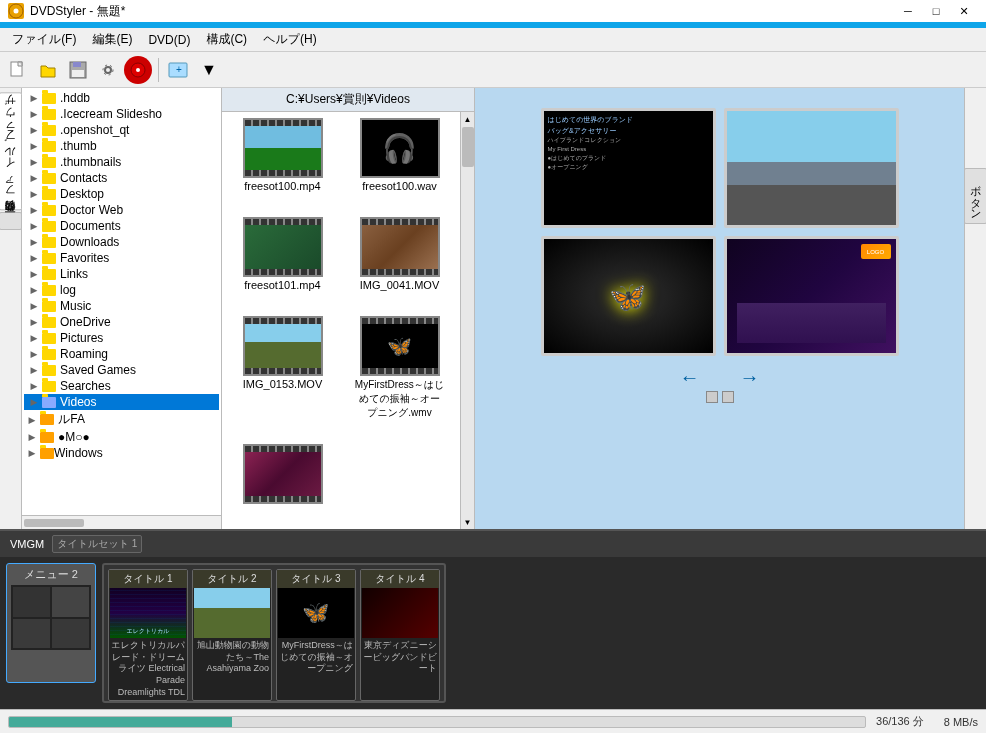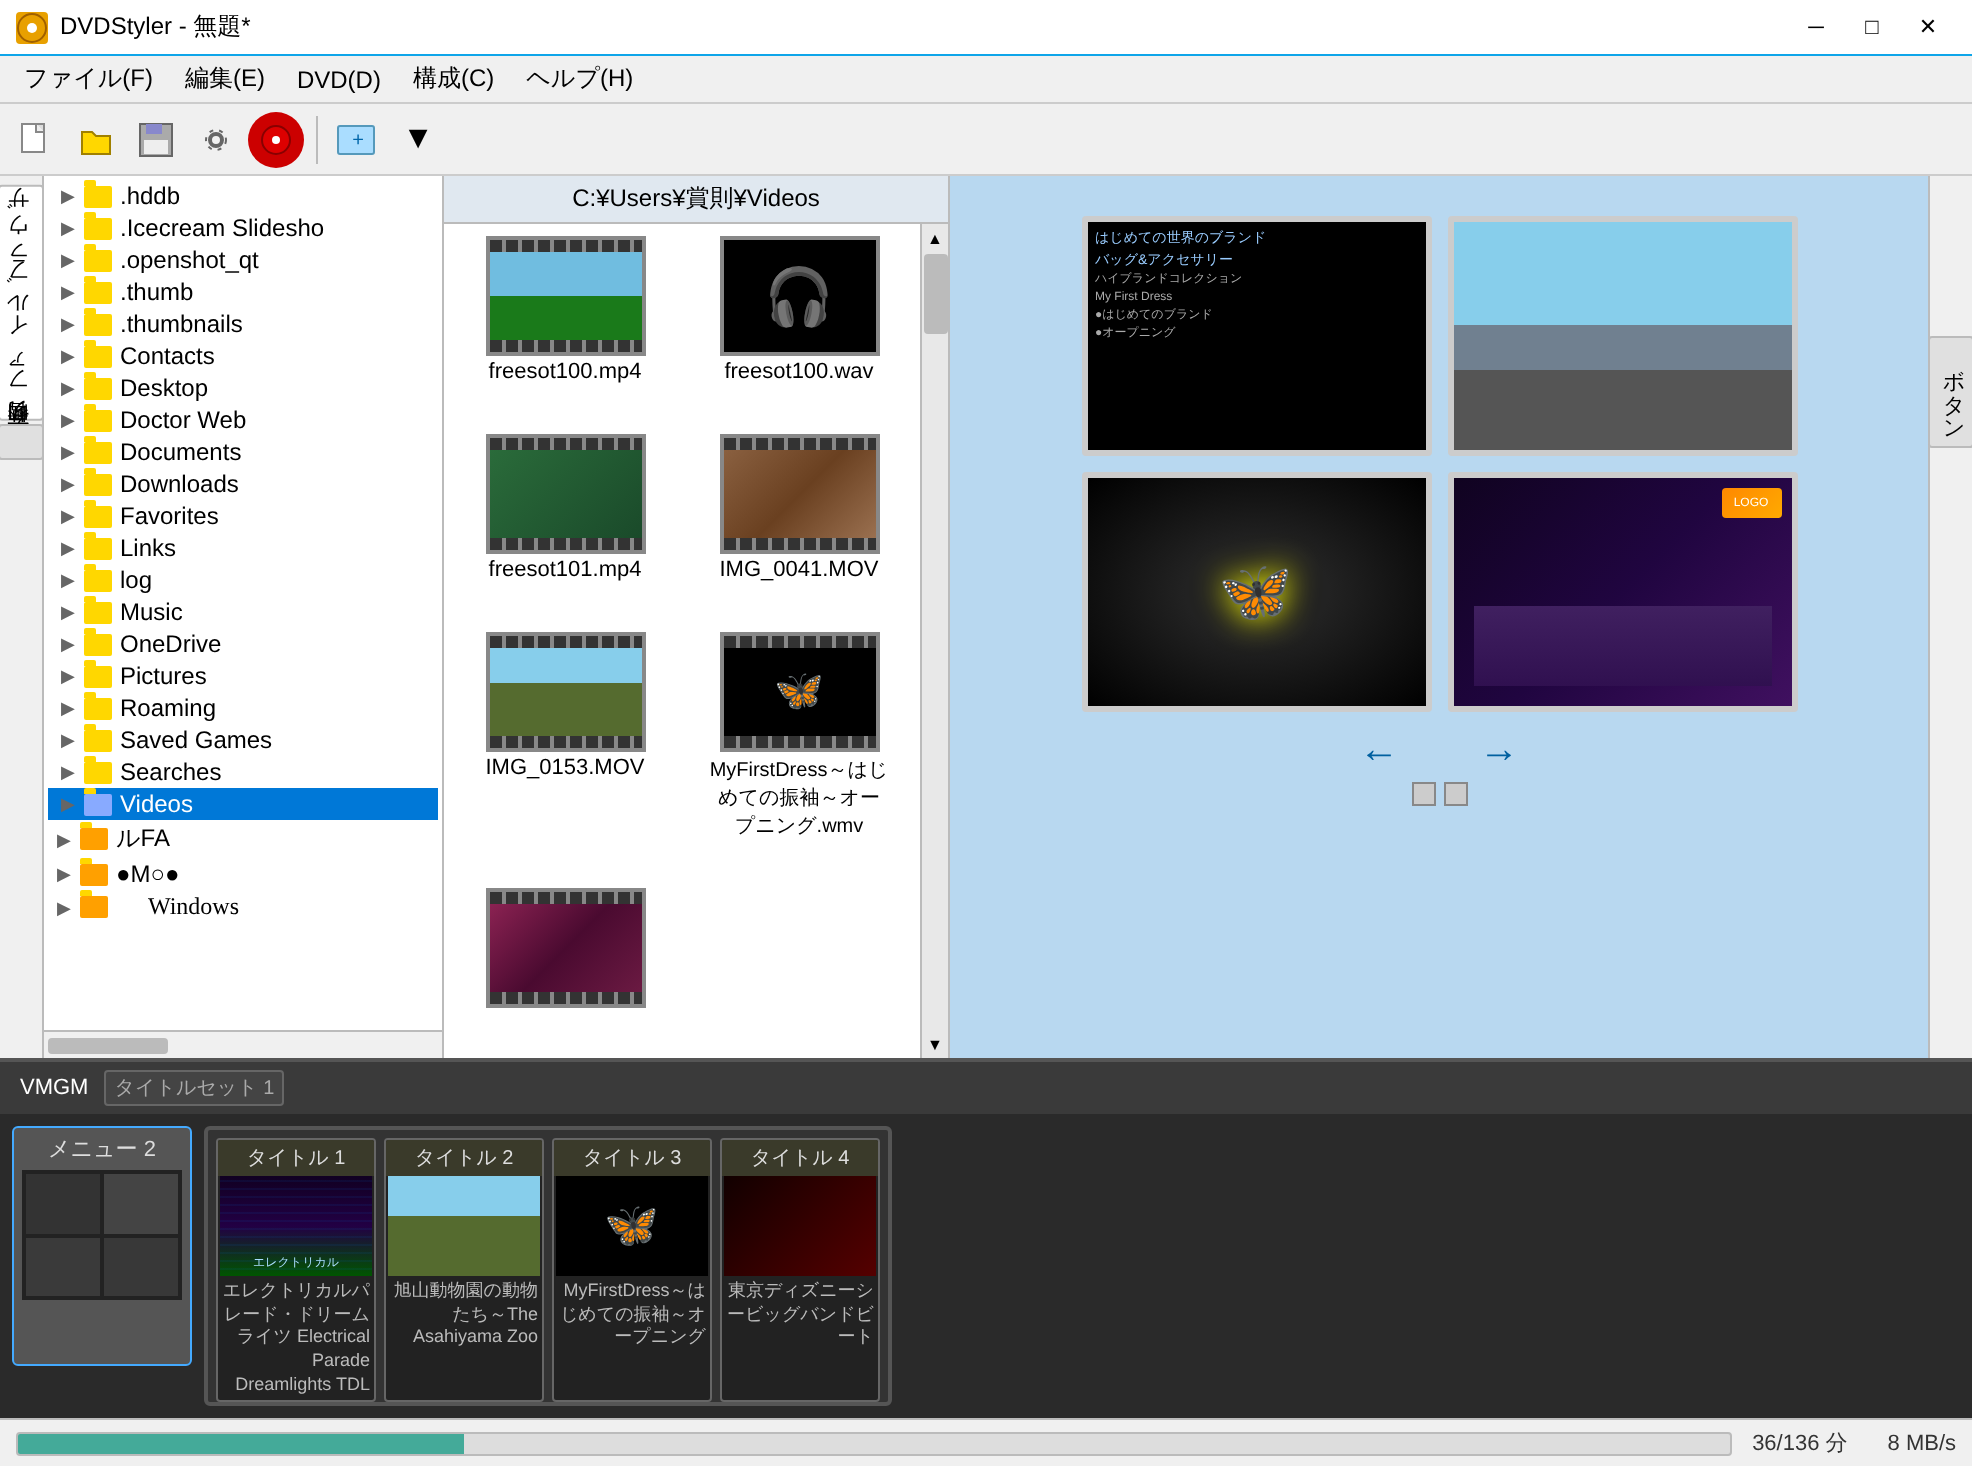--- a/index.html
+++ b/index.html
@@ -1,19 +1,19 @@
 <!DOCTYPE html>
 <html><head>
   <meta charset="utf-8">
   <style>
     * { box-sizing: border-box; margin: 0; padding: 0; }
     body { font-family: 'MS UI Gothic', 'Meiryo', sans-serif; font-size: 12px; background: #f0f0f0; width: 986px; height: 733px; overflow: hidden; }
     
     
-    .title-bar { background: #fff; border-bottom: 1px solid #0ea5e9; display: flex; align-items: center; justify-content: space-between; padding: 4px 8px; height: 28px; }
+    .title-bar { background: #fff; border-bottom: 6px solid #0ea5e9; display: flex; align-items: center; justify-content: space-between; padding: 4px 8px; height: 28px; }
     .title-bar-left { display: flex; align-items: center; gap: 6px; font-size: 12px; }
     .title-bar-icon { width: 16px; height: 16px; background: #e8a000; border-radius: 2px; }
     .title-bar-controls { display: flex; gap: 0; }
     .title-btn { width: 28px; height: 20px; border: none; background: transparent; cursor: pointer; font-size: 11px; display: flex; align-items: center; justify-content: center; }
     
     
     .menu-bar { background: #f0f0f0; border-bottom: 1px solid #ccc; display: flex; align-items: center; padding: 2px 4px; height: 24px; }
     .menu-item { padding: 2px 8px; cursor: pointer; font-size: 12px; }
     
     
@@ -287,21 +287,21 @@
         <span style="margin-left:4px;">ルFA</span>
       </div>
       <div class="tree-item" style="padding-left:0;">
         <span class="tree-expand">▶</span>
         <span class="folder-icon" style="background:#ffa000;"></span>
         <span style="margin-left:4px;">●M○●</span>
       </div>
       <div class="tree-item" style="padding-left:0;">
         <span class="tree-expand">▶</span>
         <span class="folder-icon" style="background:#ffa000;"></span>
-        <span style="margin-left:20px;font-family:Liberation Serif, serif;">Windows</span>
+        <span style="margin-left:0;">Windows</span>
       </div>
     </div>
     <div class="scrollbar-h">
       <div style="width:60px; height:8px; background:#bbb; border-radius:2px;"></div>
     </div>
   </div>
 
   <div class="file-content">
     <div class="file-content-header">C:¥Users¥賞則¥Videos</div>
     <div style="display:flex; flex:1; overflow:hidden;">

